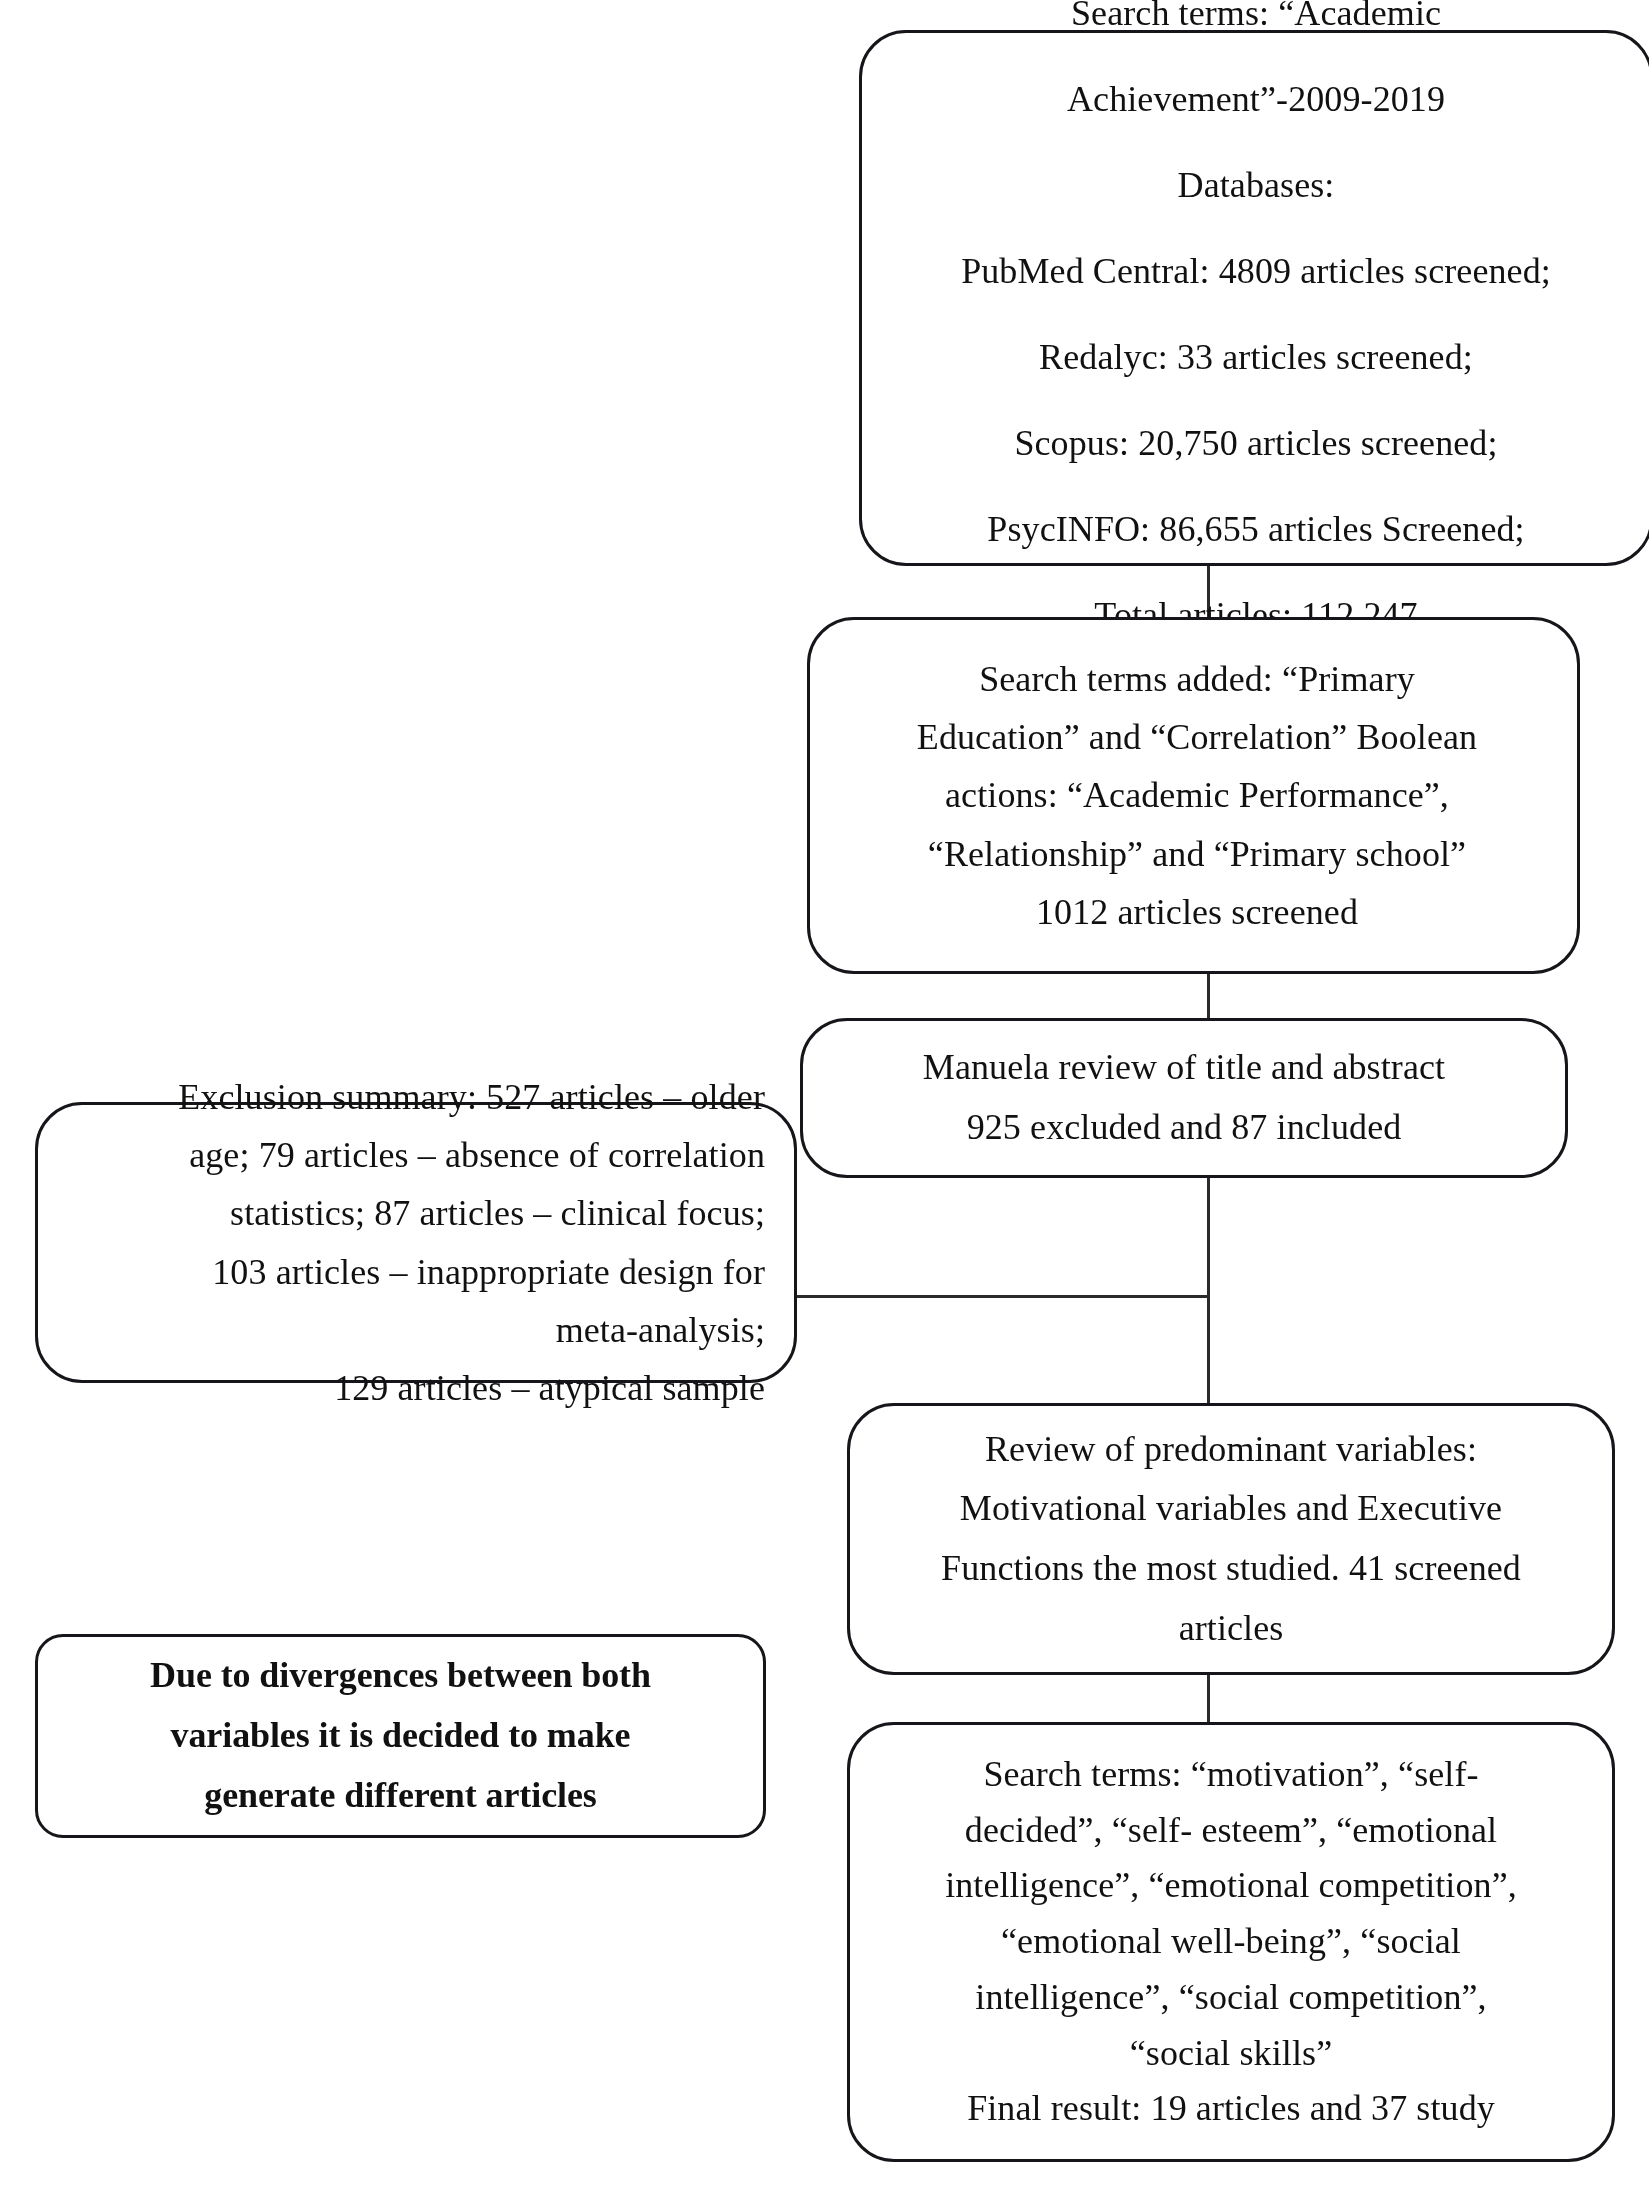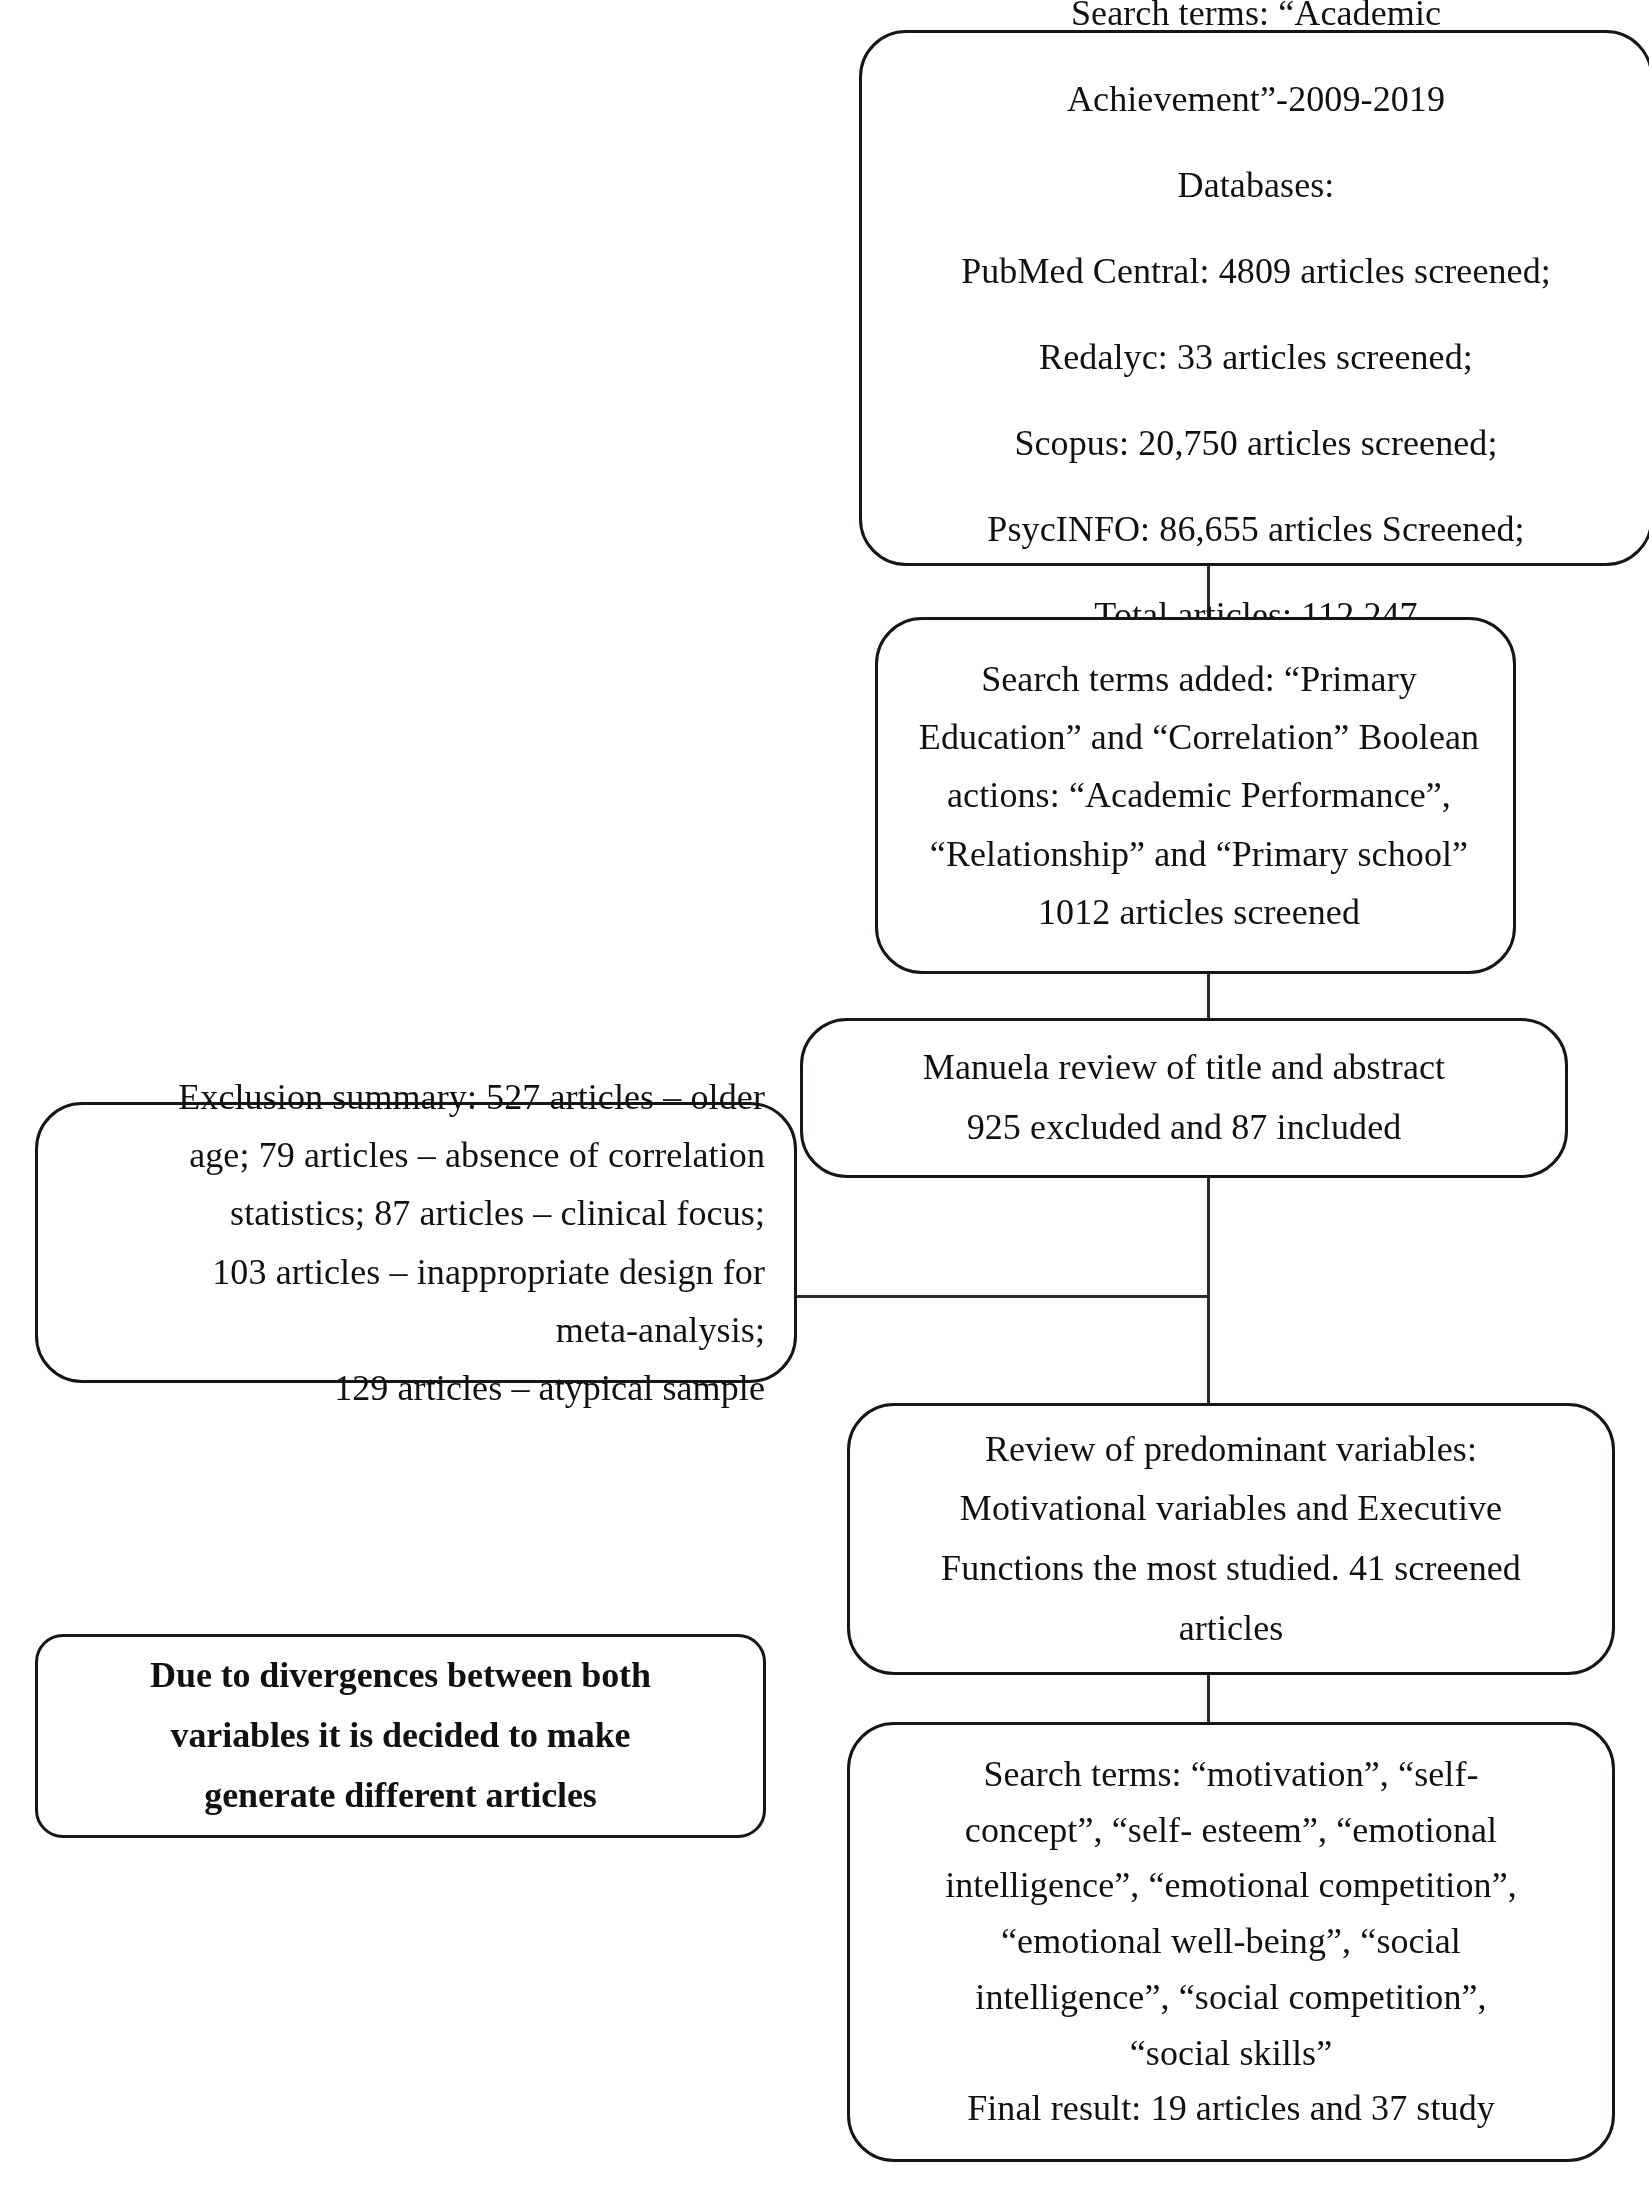--- a/index.html
+++ b/index.html
@@ -62,21 +62,21 @@
     height: 25px;
   }
 
   .node.bold .line {
     font-weight: bold;
     letter-spacing: -0.1px;
   }
 
   
   #node-search-terms      { left: 859px; top: 30px;   width: 794px; height: 536px; }
-  #node-terms-added       { left: 875px; top: 617px;  width: 641px; height: 357px; padding-left: 36px; }
+  #node-terms-added       { left: 807px; top: 617px;  width: 773px; height: 357px; padding-left: 36px; }
   #node-manual-review     { left: 800px; top: 1018px; width: 768px; height: 160px; }
   #node-exclusion-summary { left: 35px;   top: 1102px; width: 762px; height: 281px; }
   #node-decision          { left: 35px;   top: 1634px; width: 731px; height: 204px; border-radius: 28px; }
   #node-predominant       { left: 847px; top: 1403px; width: 768px; height: 272px; }
   #node-final-terms       { left: 847px; top: 1722px; width: 768px; height: 440px; }
 
   #node-search-terms .line      { font-size: 36px; line-height: 1.50; margin-top: 32px; }
   #node-terms-added .line       { font-size: 36px; line-height: 1.62; }
   #node-manual-review .line     { font-size: 36px; line-height: 1.66; }
   #node-exclusion-summary .line { font-size: 36px; line-height: 1.62; text-align: right; }
@@ -144,21 +144,21 @@
 
   <div class="node" id="node-predominant">
     <span class="line">Review of predominant variables:</span>
     <span class="line">Motivational variables and Executive</span>
     <span class="line">Functions the most studied. 41 screened</span>
     <span class="line">articles</span>
   </div>
 
   <div class="node" id="node-final-terms">
     <span class="line">Search terms: “motivation”, “self-</span>
-    <span class="line">concept”, “self- esteem”, “emotional</span>
+    <span class="line">decided”, “self- esteem”, “emotional</span>
     <span class="line">intelligence”, “emotional competition”,</span>
     <span class="line">“emotional well-being”, “social</span>
     <span class="line">intelligence”, “social competition”,</span>
     <span class="line">“social skills”</span>
     <span class="line">Final result: 19 articles and 37 study</span>
   </div>
 
 </div>
 
 

